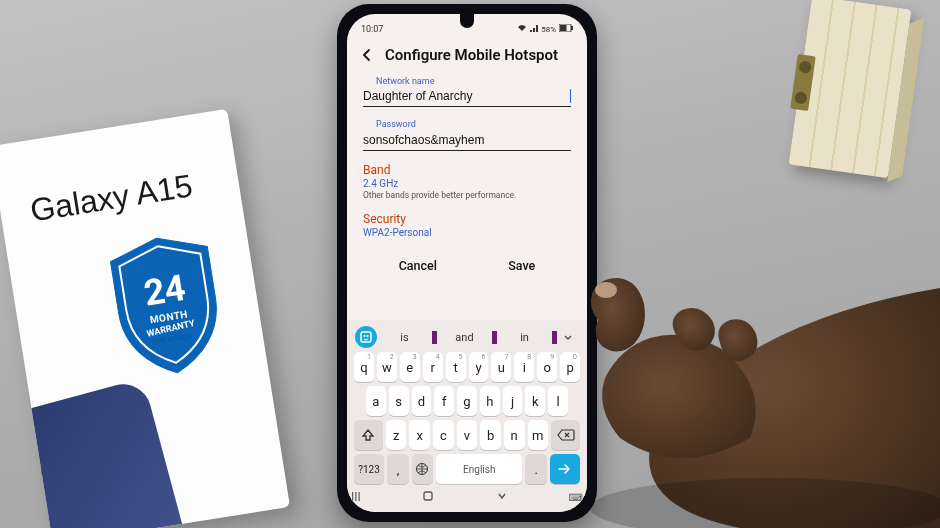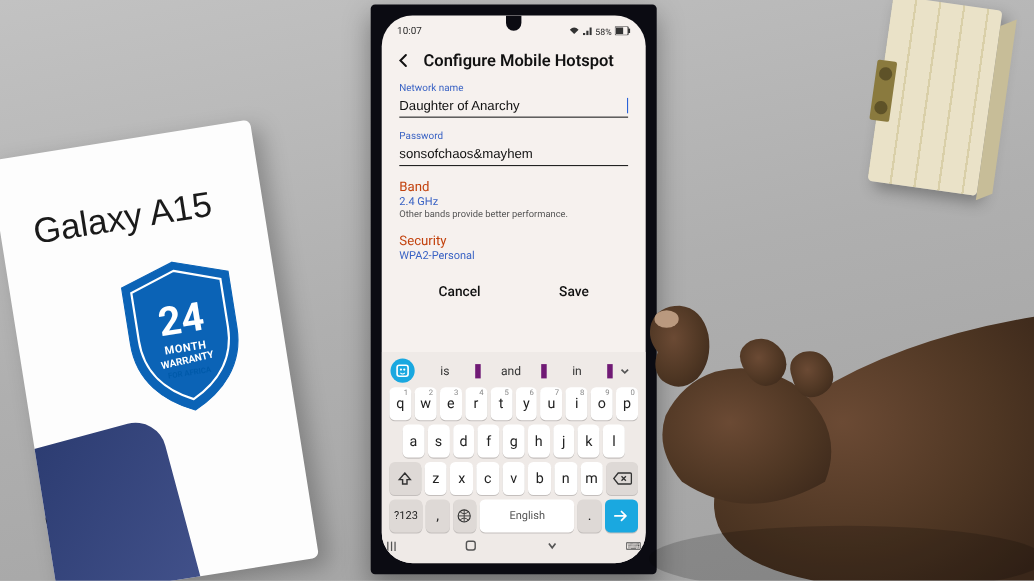--- a/index.html
+++ b/index.html
@@ -95,21 +95,21 @@
   }
   .hinge::before{content:"";position:absolute;left:3px;top:6px;width:12px;height:12px;border-radius:50%;background:#5e5228;}
   .hinge::after{content:"";position:absolute;left:3px;bottom:6px;width:12px;height:12px;border-radius:50%;background:#5e5228;}
 
   
   .phone {
     position: absolute;
     left: 337px; top: 4px;
     width: 260px; height: 518px;
     background: #0b0b12;
-    border-radius: 4px;
+    border-radius: 32px;
     box-shadow: 0 10px 24px rgba(0,0,0,.35);
   }
   .phone .screen {
     position:absolute;
     left:10px; right:10px; top:10px; bottom:10px;
     background:#f6f1ee;
     border-radius: 28px;
     overflow:hidden;
   }
   .phone .notch {
@@ -129,21 +129,21 @@
   .header .back {
     width:16px; height:16px; display:flex; align-items:center; justify-content:center;
   }
   .header .title {
     font-size:15px; font-weight:600; color:#111;
   }
   .form {
     padding: 0 16px;
   }
   .field-label {
-    font-size:9px; color:#3a63c4; margin-top:4px;
+    font-size:9px; color:#3a63c4; margin-top:4px;margin-left:13px;
   }
   .field-input {
     width:100%; border:none; border-bottom:1px solid #222;
     background:transparent; font-size:12px; padding:3px 0 3px;
     color:#111; outline:none;
   }
   .section-title {
     font-size:12px; color:#c2410c; margin-top:12px;
   }
   .section-value {

